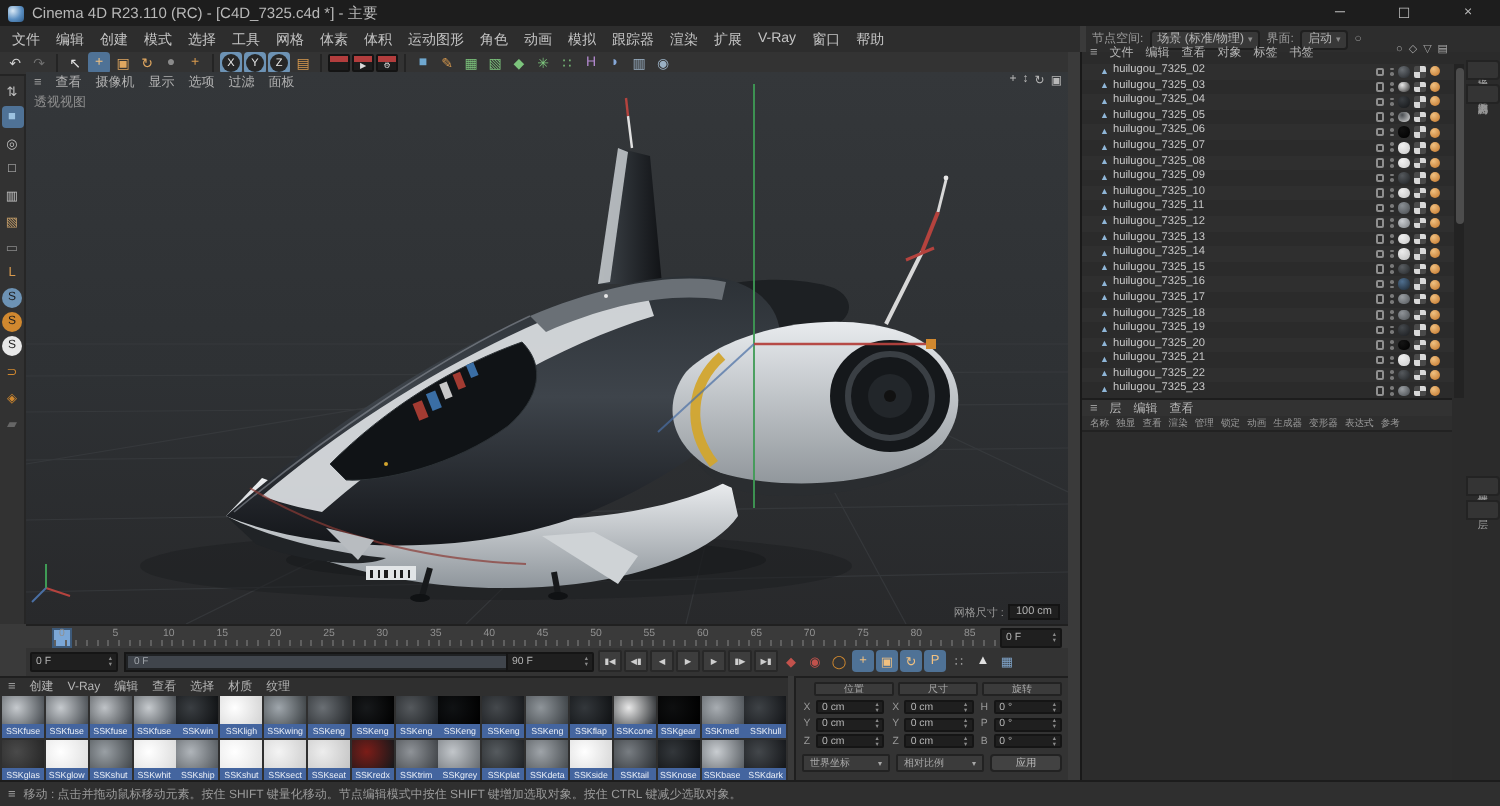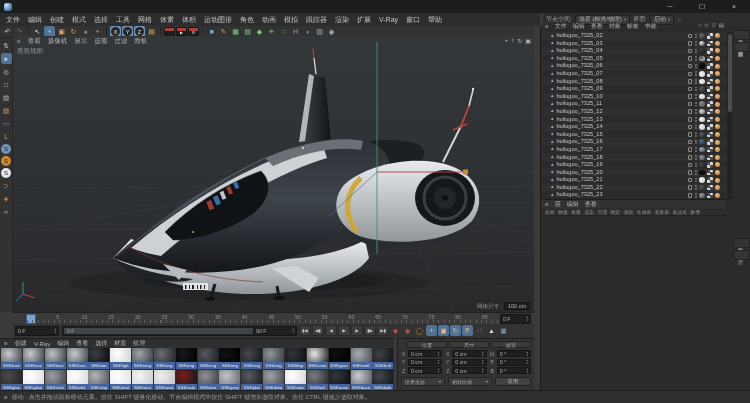--- a/index.html
+++ b/index.html
@@ -155,20 +155,21 @@
              padding-left:4px;font-size:6px;color:#9a9a9a;white-space:nowrap;overflow:hidden;}
   .hamb{font-size:6.5px;color:#9a9a9a;}
 </style>
 </head>
 <body>
 
 <div class="app">
 
   <div class="titlebar">
     <span class="logo"></span>
+    <span class="title-text">Cinema 4D R23.110 (RC) - [C4D_7325.c4d *] - 主要</span>
     <span class="winbtns">
       <span class="winbtn">─</span>
       <span class="winbtn">☐</span>
       <span class="winbtn">×</span>
     </span>
   </div>
 
   <div class="menubar" id="menubar">
       <span class="menu-item">文件</span>
       <span class="menu-item">编辑</span>

